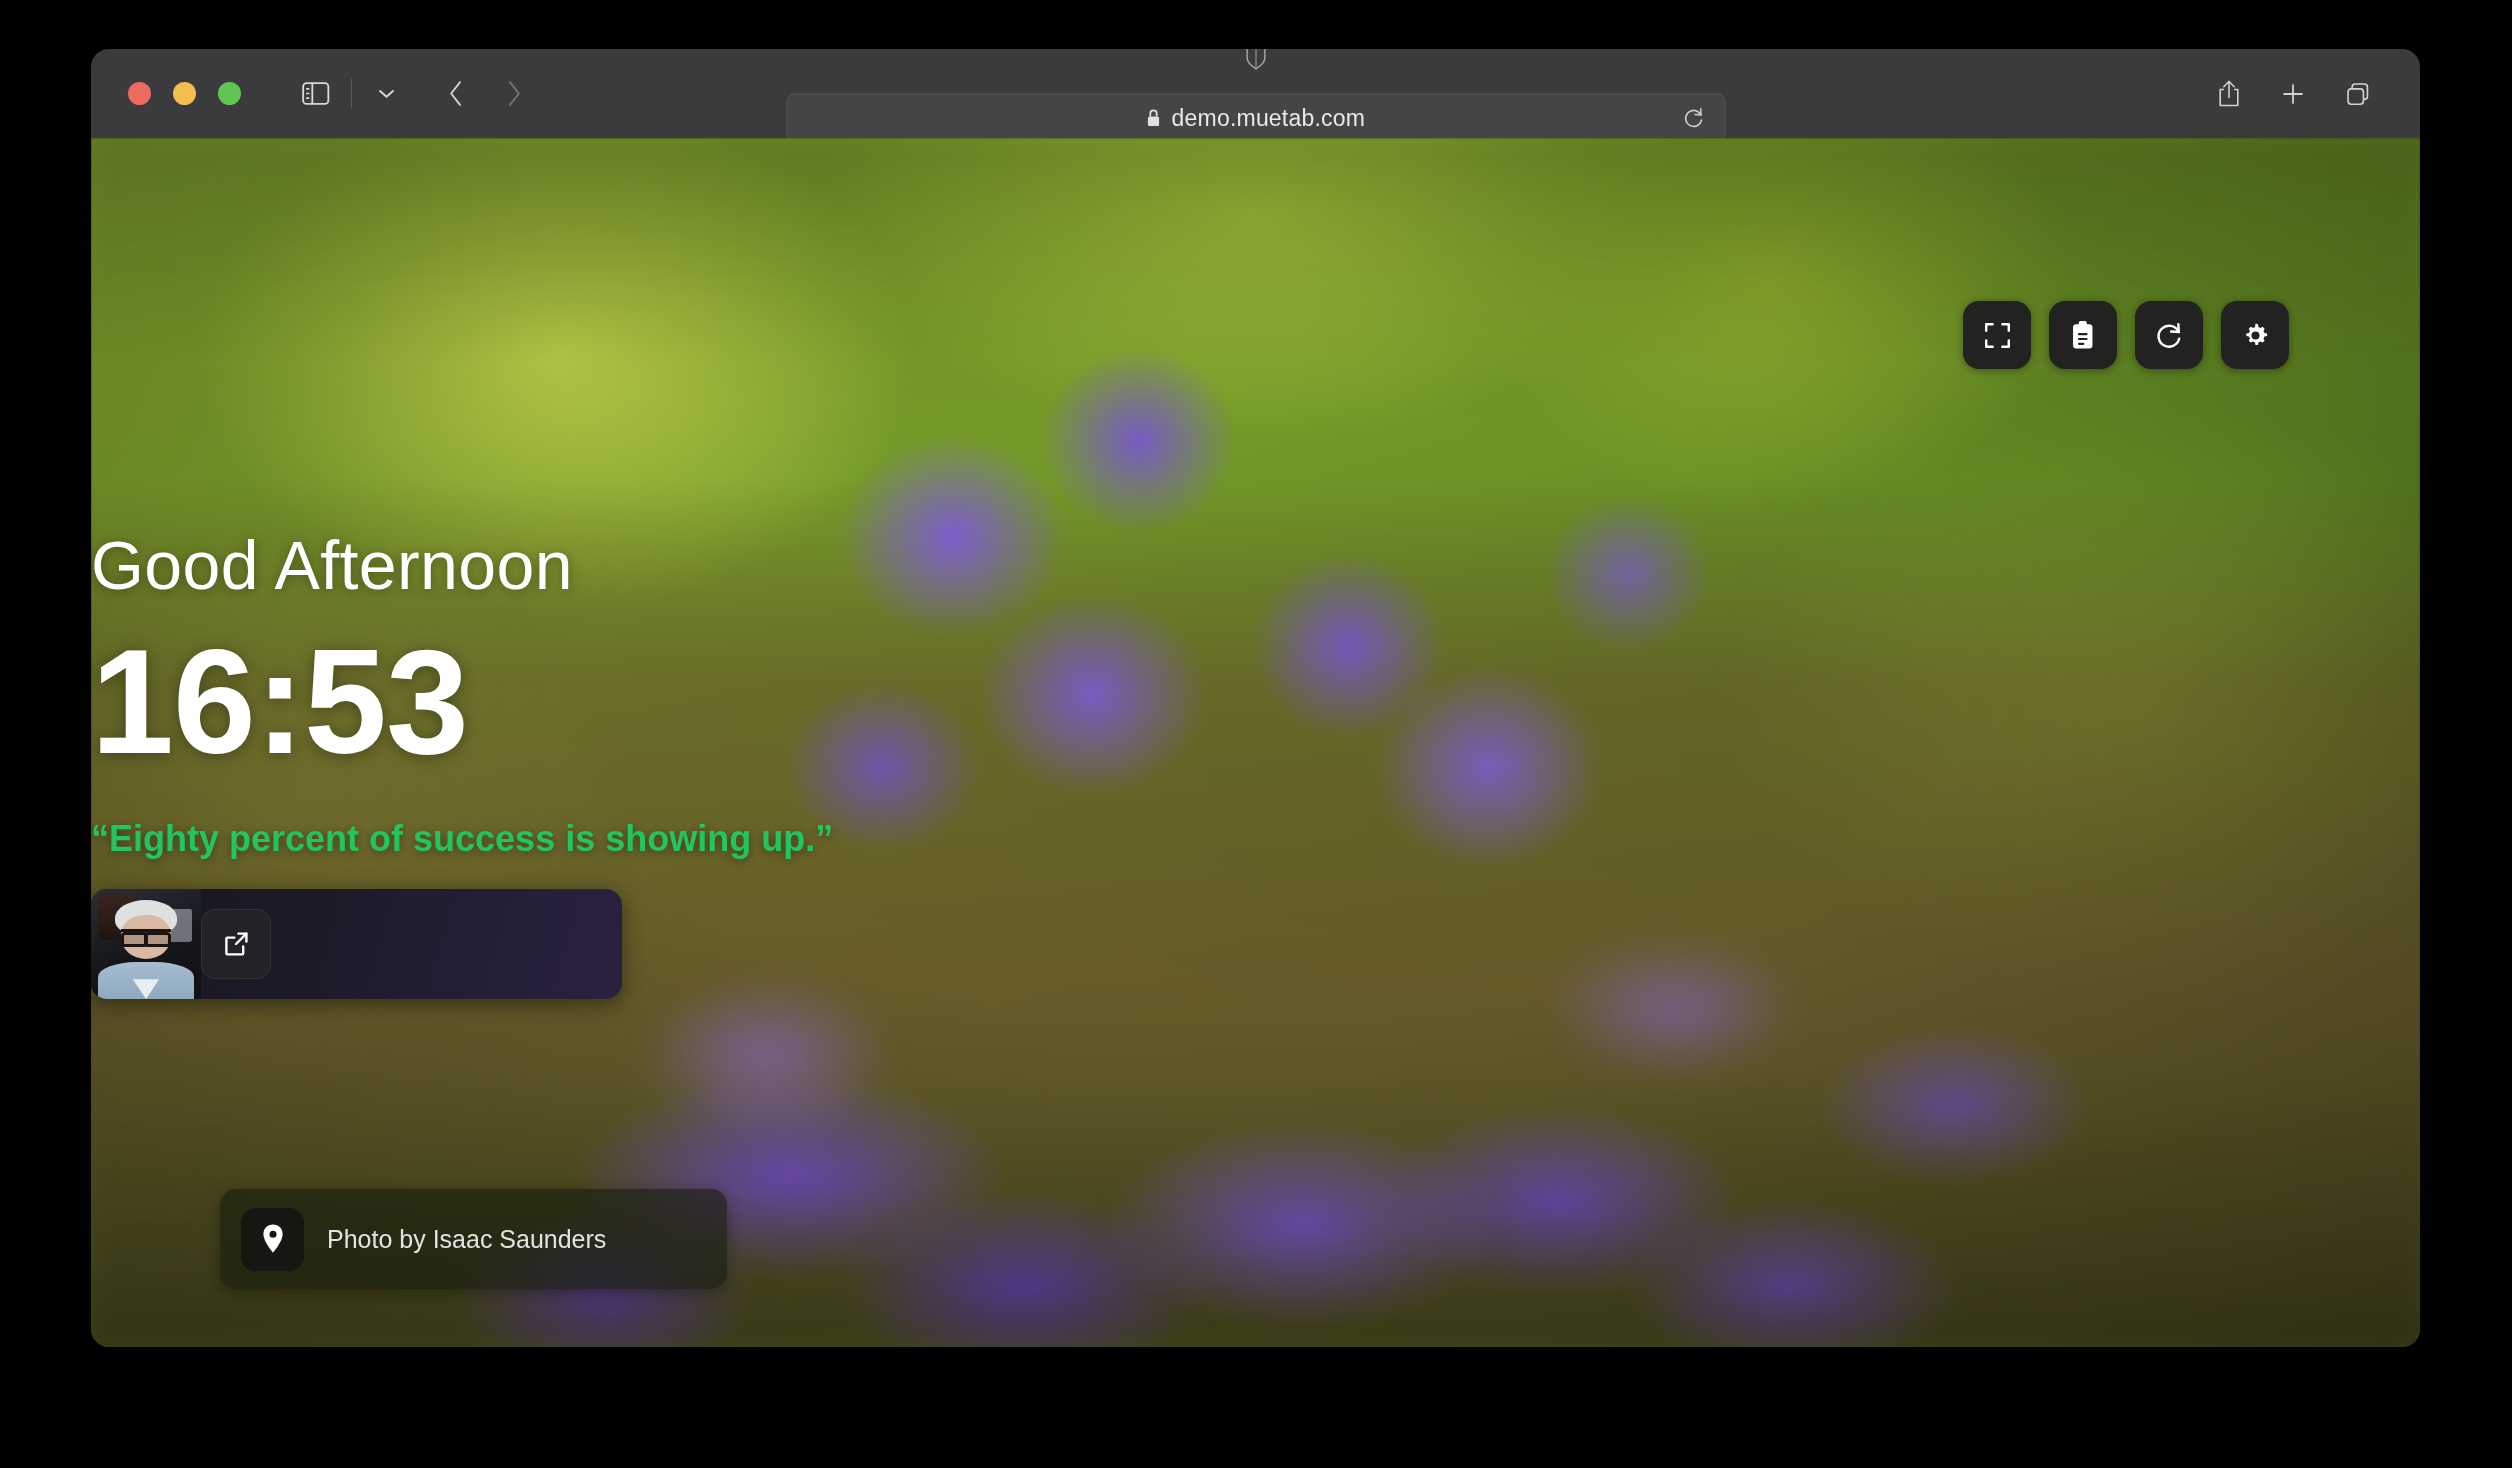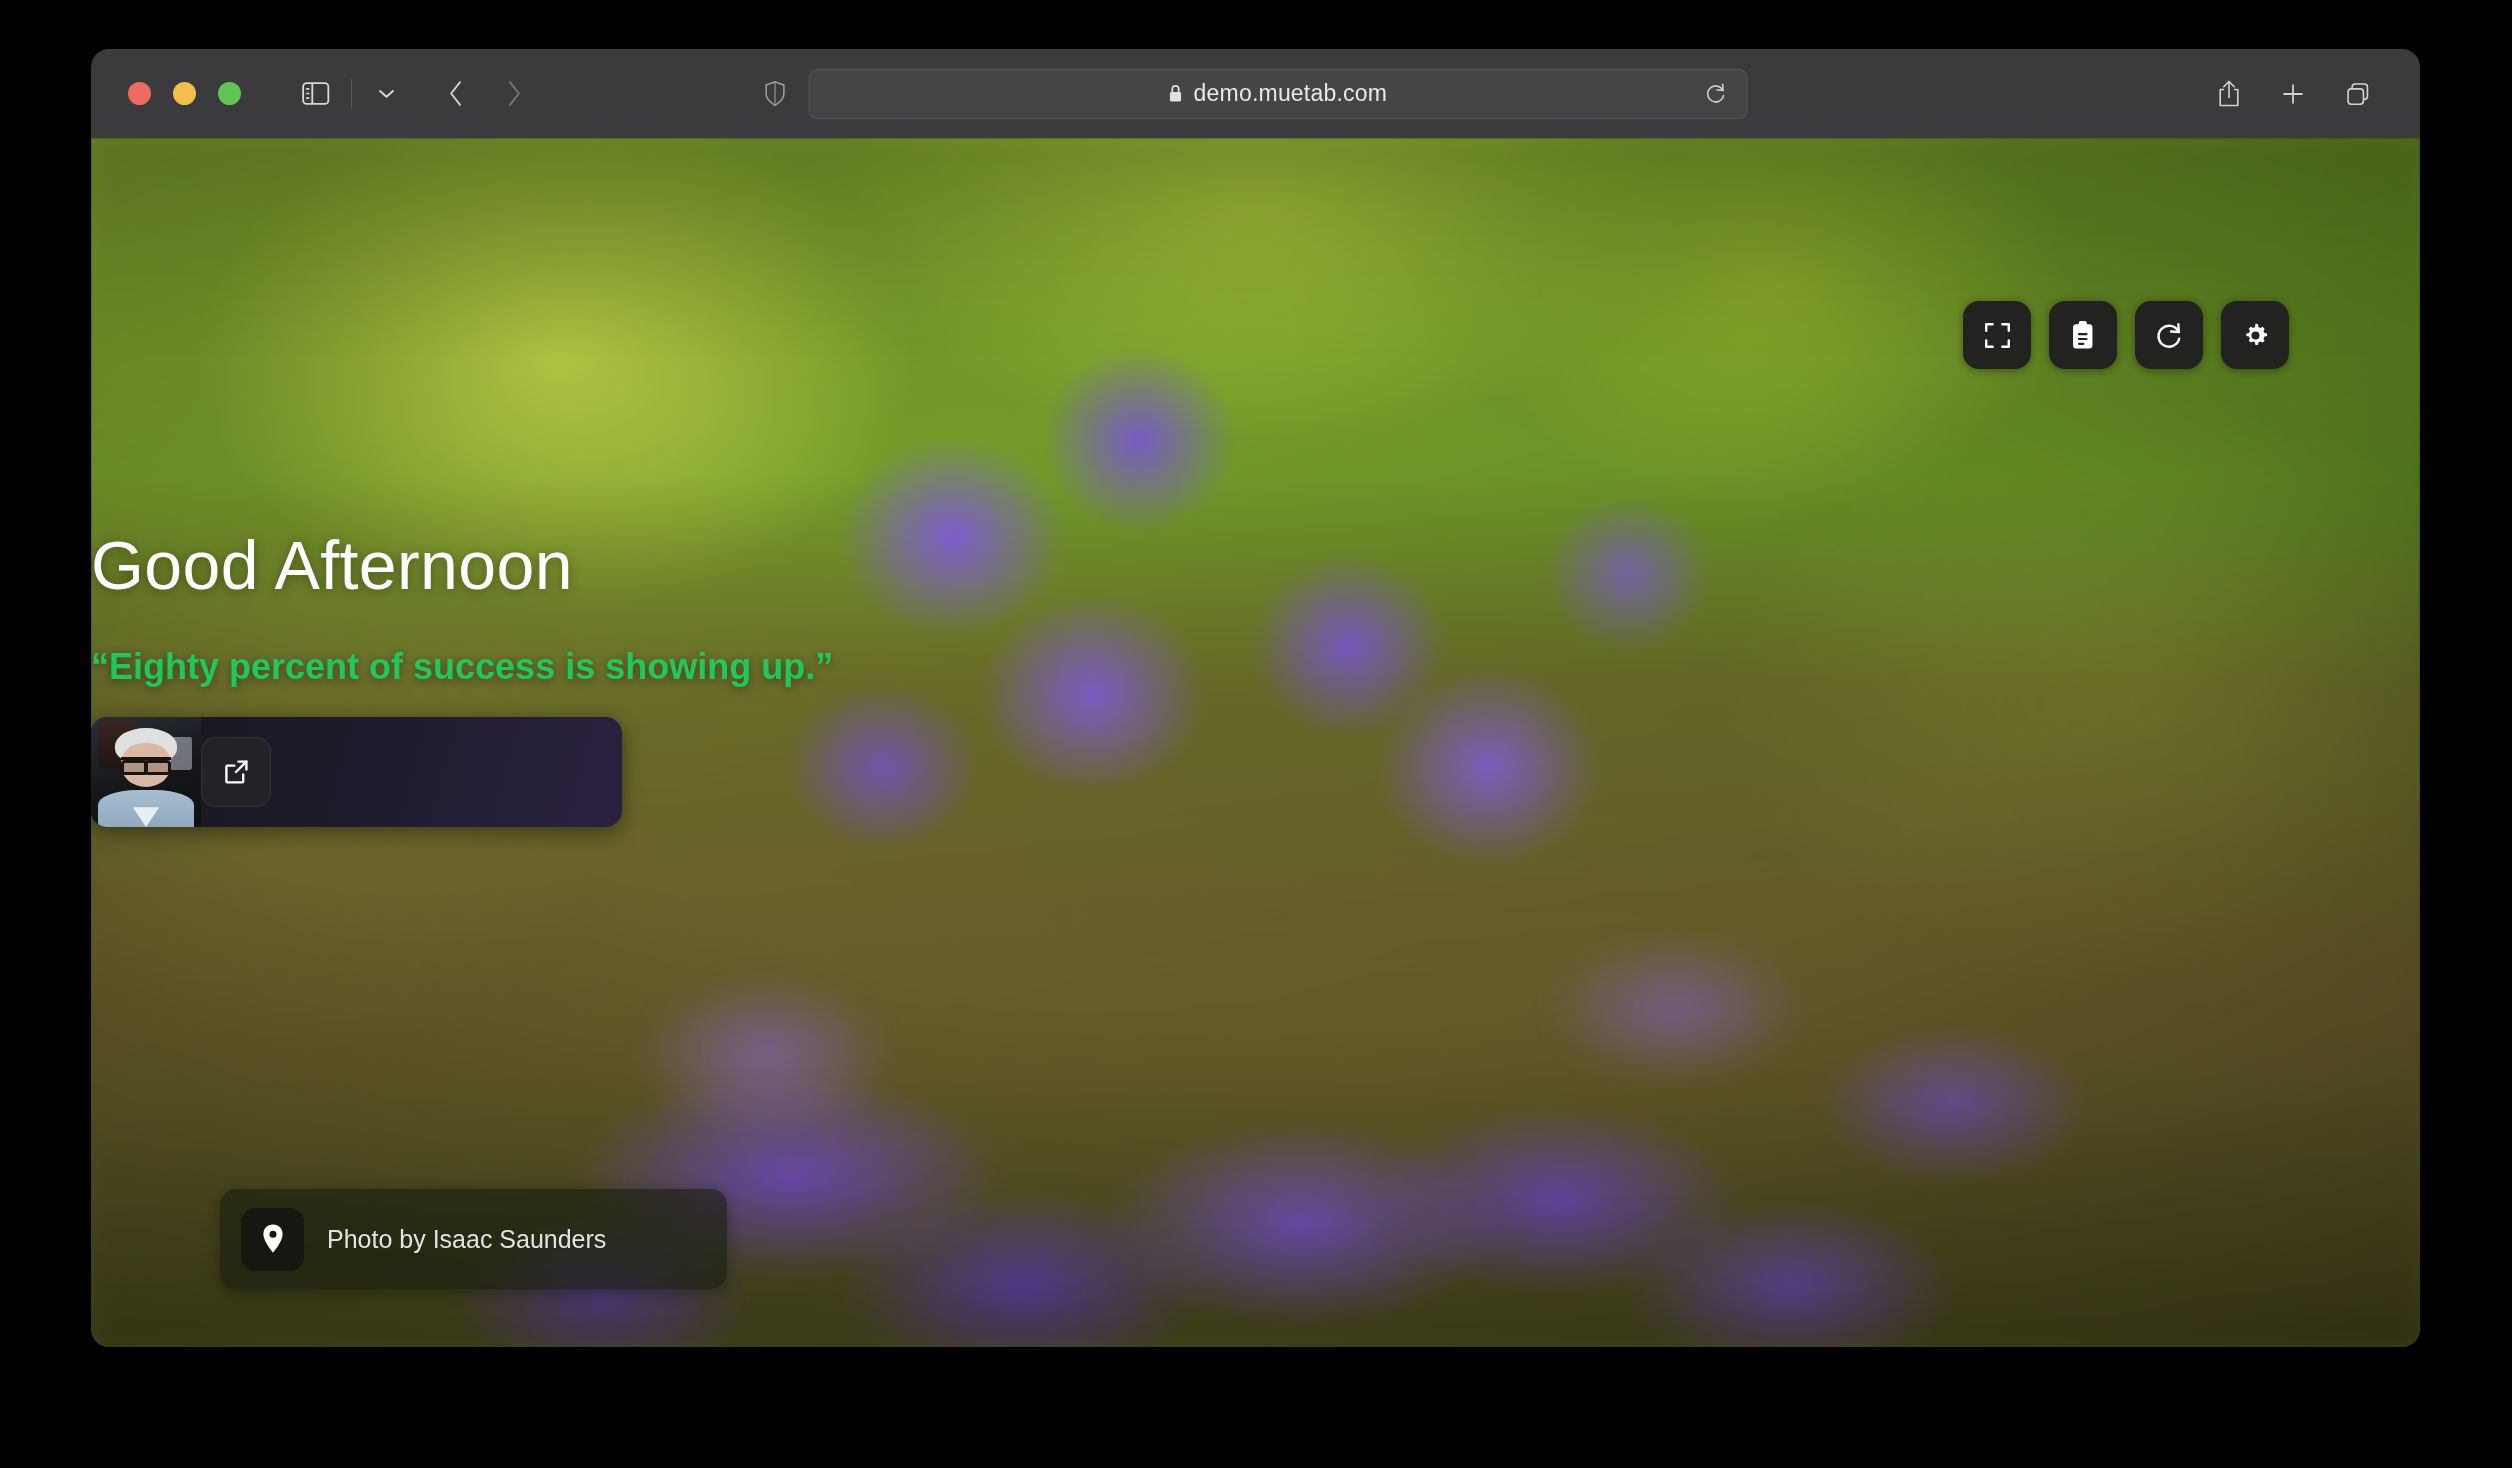--- a/index.html
+++ b/index.html
@@ -44,21 +44,21 @@
   }
   .tb-sep{
     width:0.8px; height:29px; background:#5a5a5c; margin:0 4.9px;
   }
   .nav-group{ display:flex; align-items:center; gap:8px; margin-left:19.4px;}
 
   .url-wrap{
     position:absolute;
     left:50%; top:50%;
     transform:translate(-50%,-50%);
-    display:flex; align-items:center; gap:23px;
+    display:flex; align-items:center; gap:23px;flex-direction:column;
   }
   .shield{ opacity:.75; }
   .url-bar{
     position:relative;
     width:939px; height:50px;
     background:#454547;
     border:0.8px solid #565658;
     border-radius:8px;
     display:flex; align-items:center; justify-content:center;
     cursor:text;
@@ -453,20 +453,21 @@
           <svg width="29" height="29" viewBox="0 0 36 36" fill="#ffffff">
             <path d="M18 3 l3.1 1.1 .5 3.2 2.3 1.3 3-1.4 2.4 2.4 -1.4 3 1.3 2.3 3.2 .5 0 3.2 -3.2 .5 -1.3 2.3 1.4 3 -2.4 2.4 -3-1.4 -2.3 1.3 -.5 3.2 -3.2 0 -.5-3.2 -2.3-1.3 -3 1.4 -2.4-2.4 1.4-3 -1.3-2.3 -3.2-.5 0-3.2 3.2-.5 1.3-2.3 -1.4-3 2.4-2.4 3 1.4 2.3-1.3 .5-3.2z"></path>
             <circle cx="18" cy="18" r="5" fill="#222220"></circle>
           </svg>
         </span>
       </div>
     </div>
 
     <div class="center">
       <div class="greeting">Good Afternoon</div>
+      <div class="clock">16:53</div>
       <div class="quote">“Eighty percent of success is showing up.”</div>
 
       <div class="author-card">
         <div class="author-photo">
           <div class="bg"></div>
           <div class="hair"></div>
           <div class="face"></div>
           <div class="glasses"></div>
           <div class="shirt"></div>
           <div class="collar"></div>

